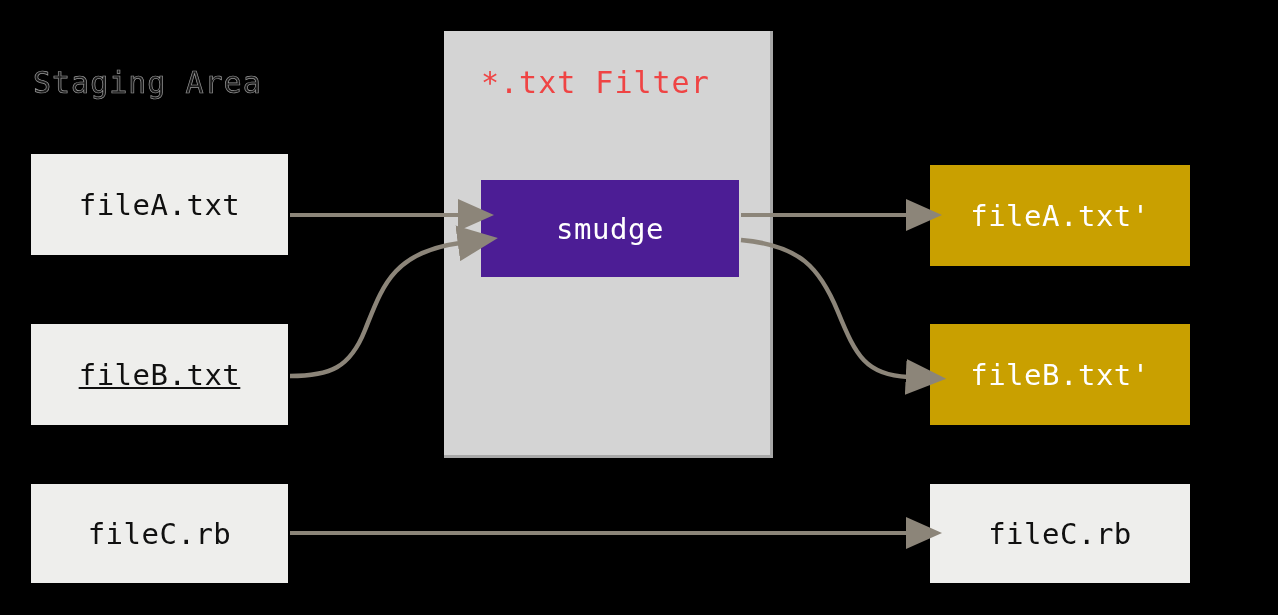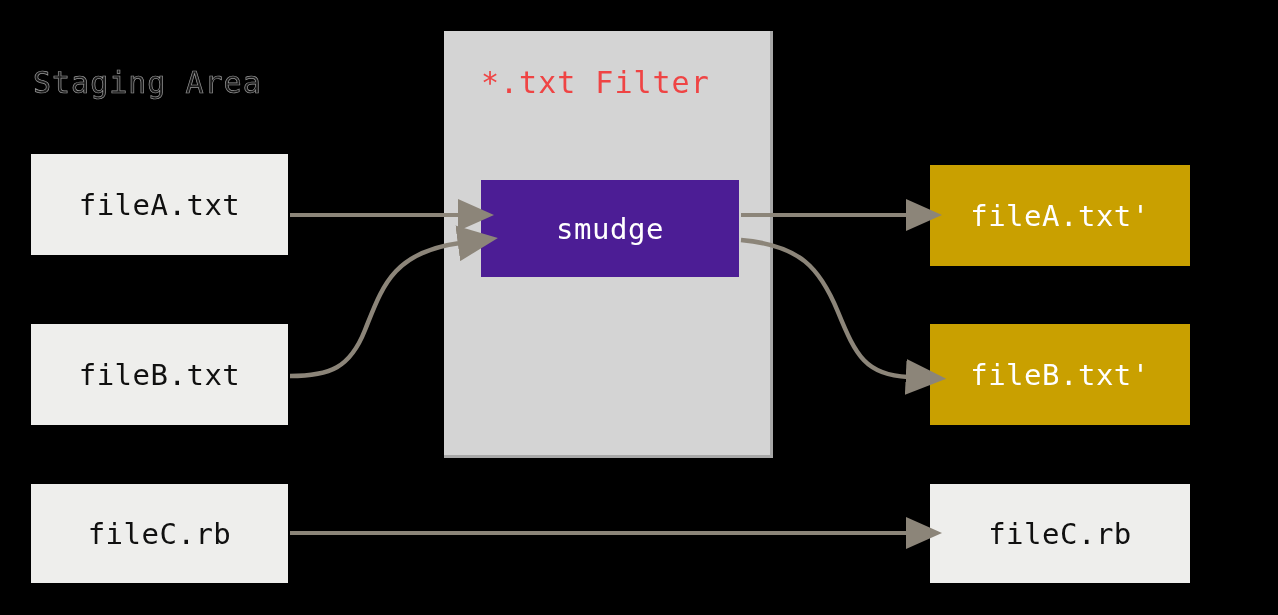--- a/index.html
+++ b/index.html
@@ -50,21 +50,21 @@
     font-size: 29px;
     letter-spacing: 0.5px;
     white-space: nowrap;
     box-sizing: border-box;
   }
   .box-cream { background: #eeeeec; color: #101010; }
   .box-gold  { background: #c9a000; color: #ffffff; }
   .box-orange{ background: #4c1d95; color: #ffffff; margin-top: 12px; }
 
   #box-fileA-staged { left: 31px;  top: 154px; width: 257px; height: 101px; }
-  #box-fileB-staged { left: 31px;  top: 324px; width: 257px; height: 101px; }
+  #box-fileB-staged { left: 31px;  top: 324px; width: 257px; height: 101px; text-decoration: underline; }
   #box-fileC-staged { left: 31px;  top: 484px; width: 257px; height: 99px;  }
 
   #box-smudge { left: 481px; top: 168px; width: 258px; height: 97px; }
   #box-clean  { left: 481px; top: 327px; width: 258px; height: 94px; }
 
   #box-fileA-working { left: 930px; top: 165px; width: 260px; height: 101px; }
   #box-fileB-working { left: 930px; top: 324px; width: 260px; height: 101px; }
   #box-fileC-working { left: 930px; top: 484px; width: 260px; height: 99px;  }
 
   #connectors {

